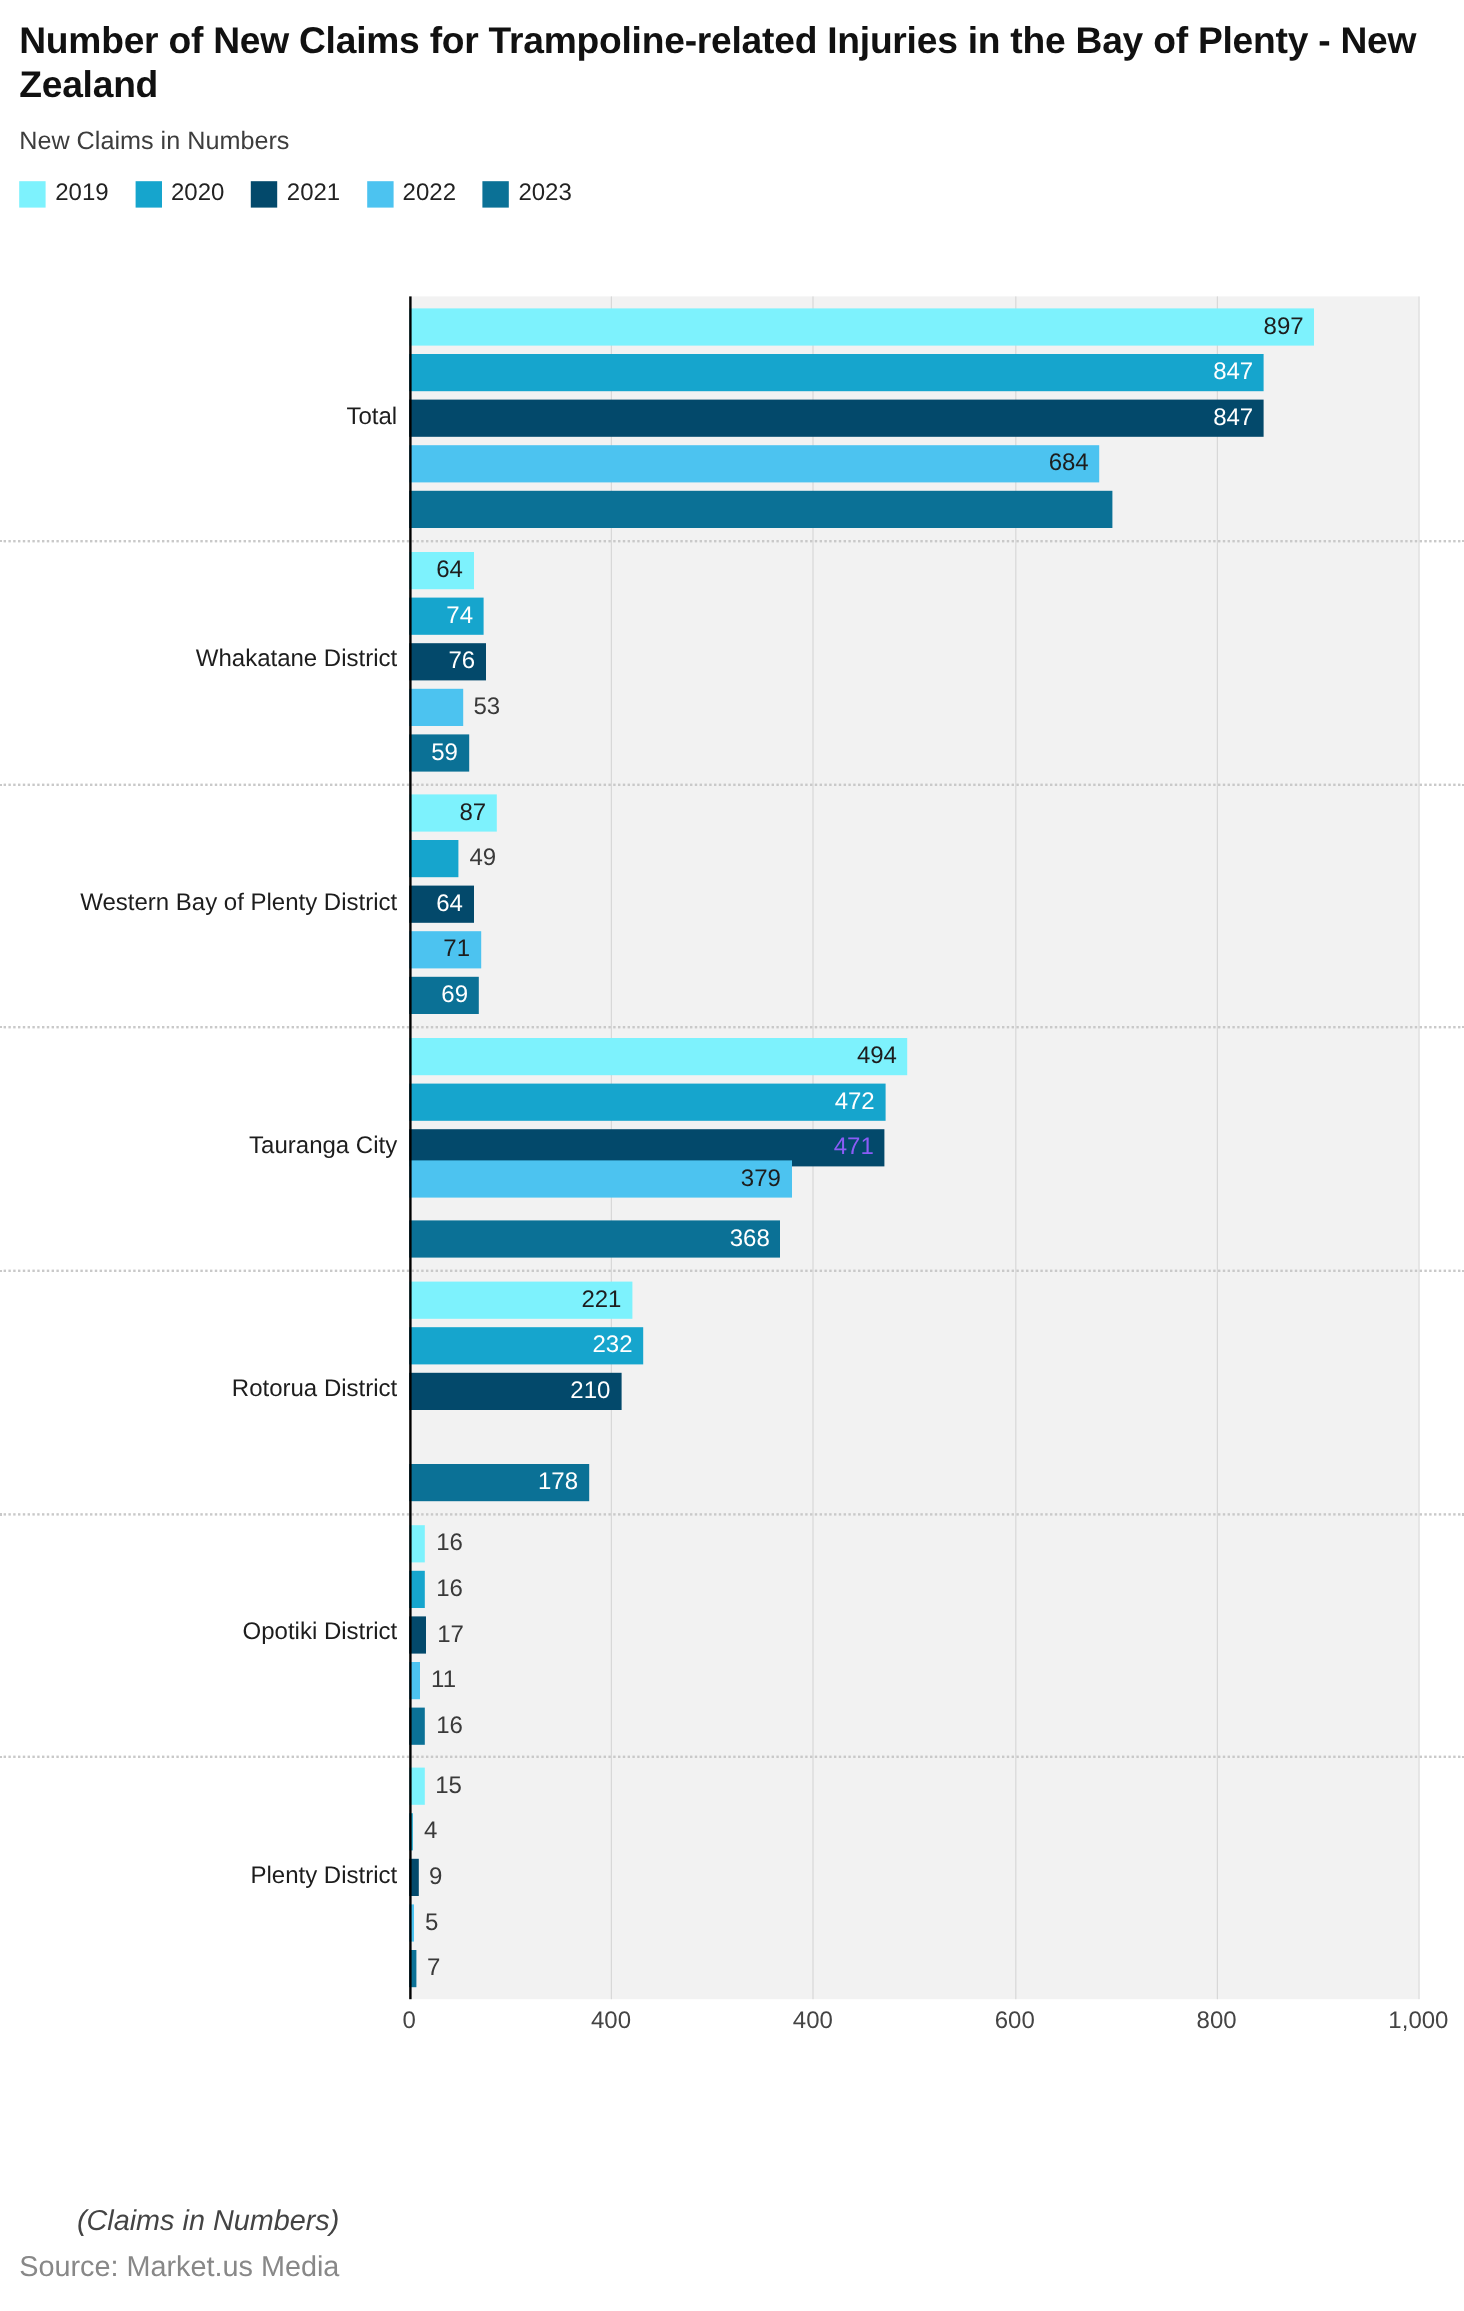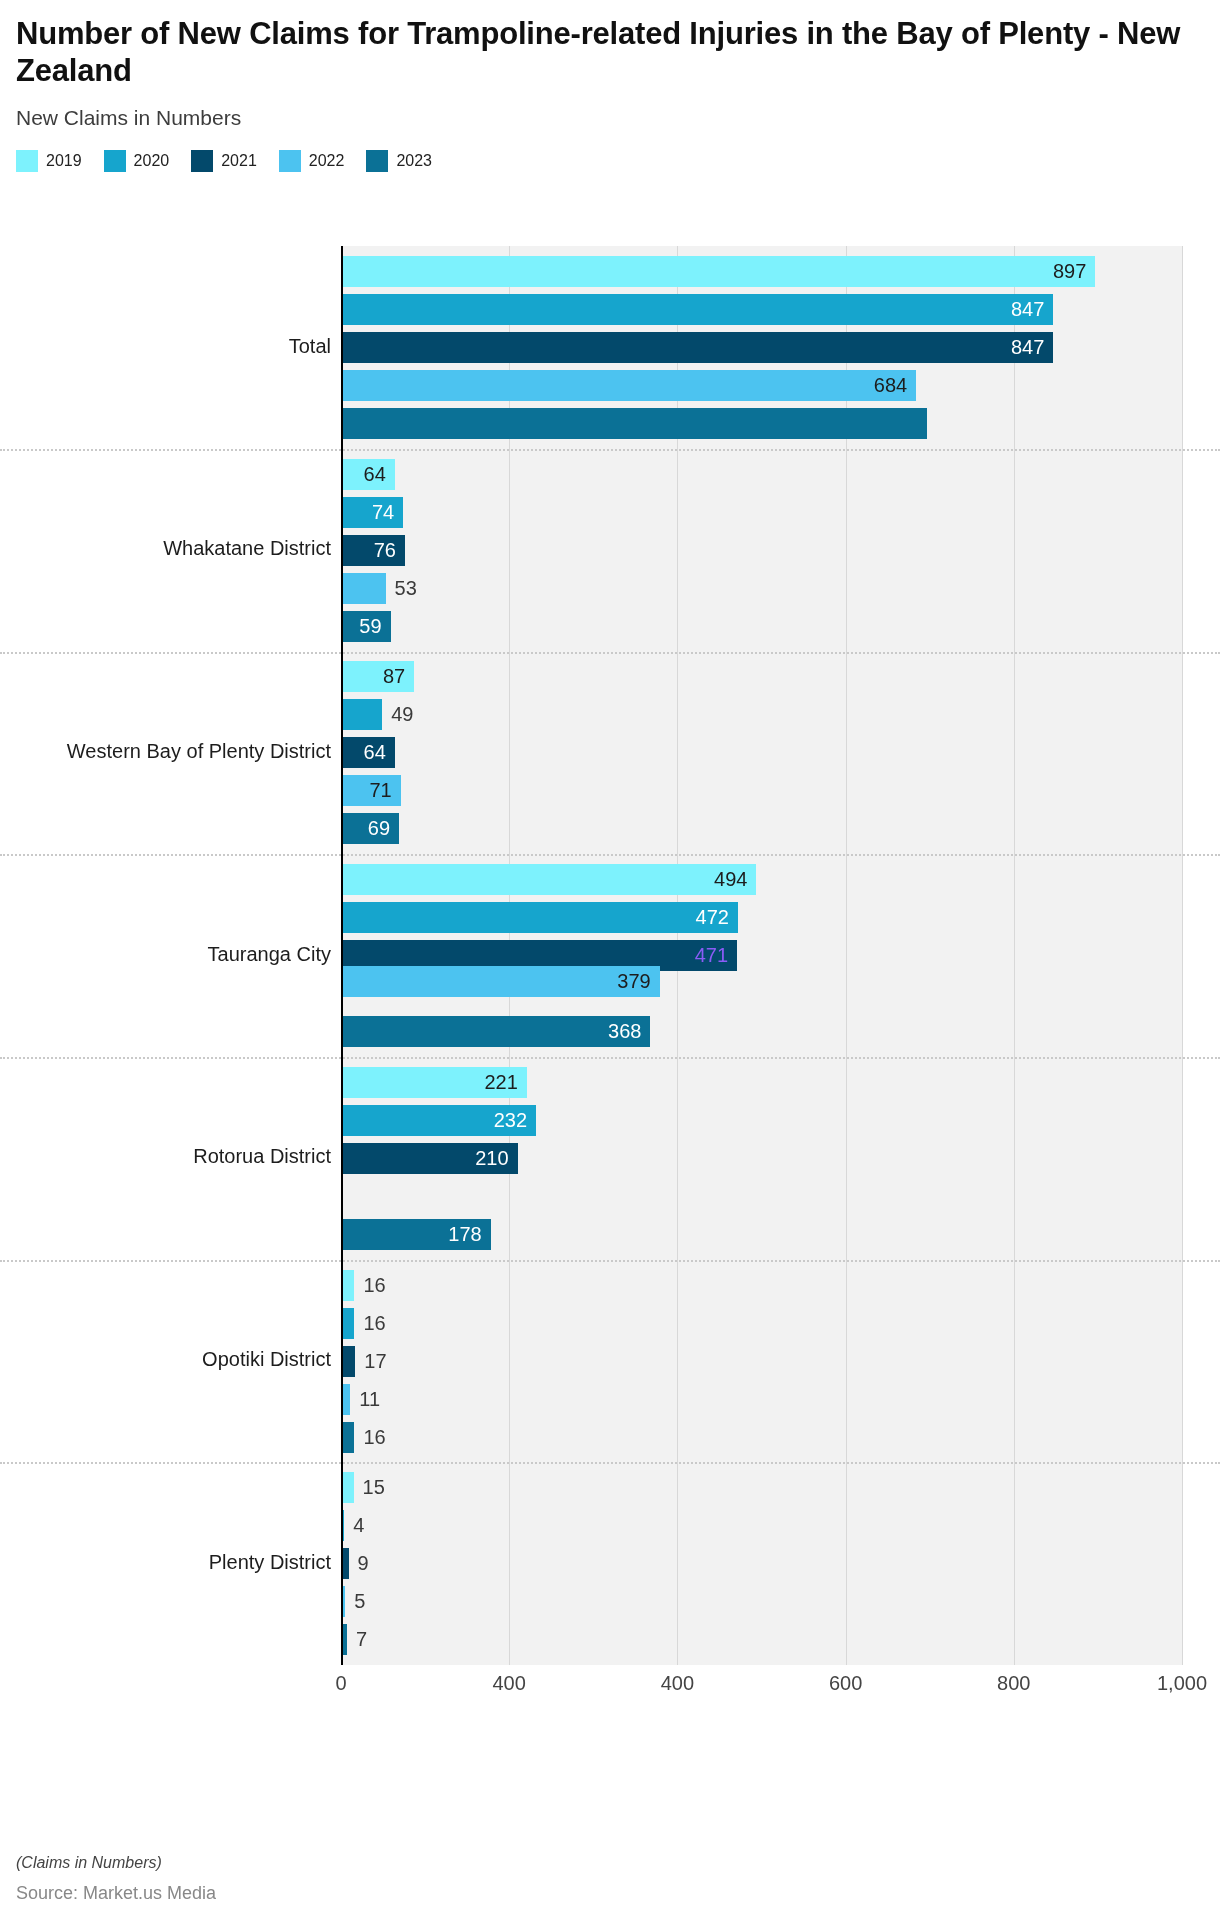--- a/index.html
+++ b/index.html
@@ -38,21 +38,21 @@
   
   .legend {
     display: flex;
     align-items: center;
     gap: 22px;
     margin-top: 20px;
     padding-left: 16px;
   }
   .legend-item { display: flex; align-items: center; gap: 8px; }
   .legend-swatch { width: 22px; height: 22px; display: block; }
-  .legend-label { font-size: 16px; color: #222222; }
+  .legend-label { font-size: 20px; color: #222222; }
 
   
   .plot-wrap {
     position: relative;
     margin-top: 22px;
     width: 1220px;
     height: 1540px;
   }
   .plot {
     position: absolute;
@@ -153,27 +153,28 @@
     white-space: nowrap;
   }
 
   
   .footer {
     position: absolute;
     left: 16px;
     bottom: 22px;
   }
   .footer-note {
-    font-size: 16px;
+    font-size: 24px;
     font-style: italic;
     color: #444444;
+    text-align: right;
   }
   .footer-source {
     margin-top: 11px;
-    font-size: 18px;
+    font-size: 24px;
     color: #888888;
   }
 </style>
 </head>
 <body>
 
 <div class="page">
 
   <div class="header">
     <div class="chart-title">Number of New Claims for Trampoline-related Injuries in the Bay of Plenty - New Zealand</div>

